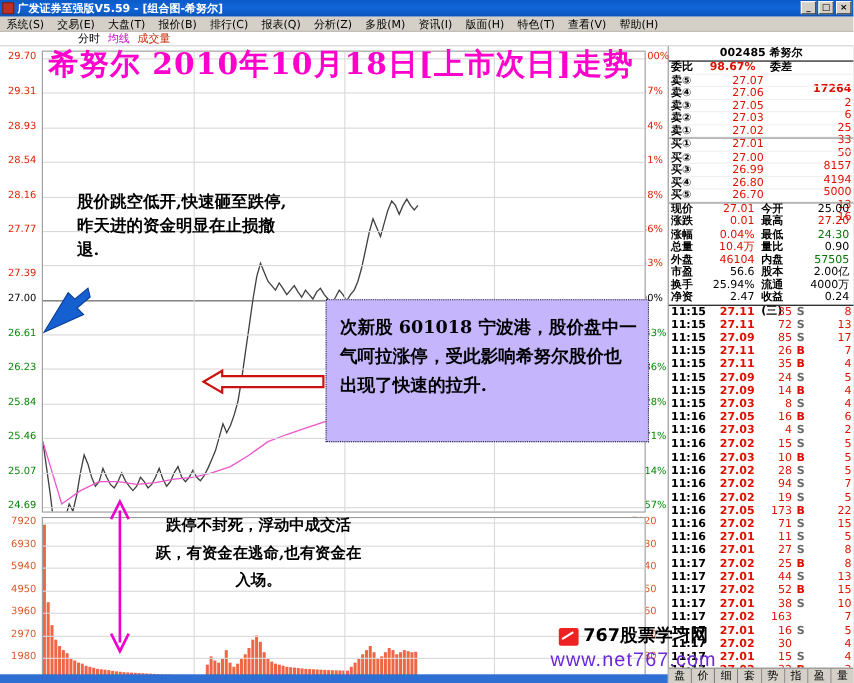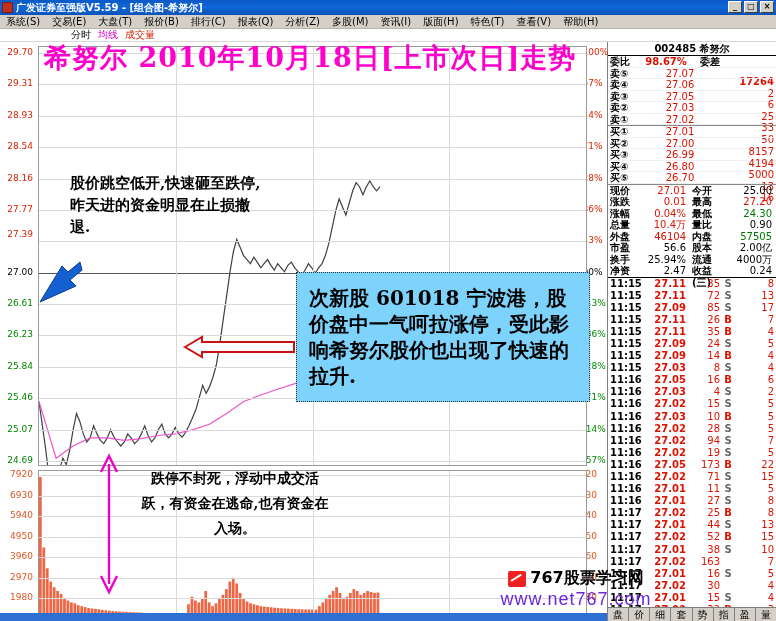--- a/index.html
+++ b/index.html
@@ -184,23 +184,23 @@
     white-space:nowrap;
     letter-spacing:1px;
   }
   #anno1 {
     left:70px; top:172px; width:200px;
     font-size:15px; font-weight:bold; line-height:22px;
     z-index:25;
   }
   #anno2 {
     left:296px; top:272px; width:294px; height:130px;
-    border:1px dotted #333; background:#7dd3fc;
+    border:1px dotted #333; background:#c4b5fd;
     padding:12px 10px 8px 12px;
-    font-size:20px; font-weight:bold; line-height:26px;
+    font-size:16px; font-weight:bold; line-height:26px;
     z-index:25;
   }
   #anno3 {
     left:140px; top:466px; width:190px;
     font-size:14px; font-weight:bold; line-height:25px;
     z-index:25; text-align:center;
   }
 
   
   .arrow-svg { position:absolute; z-index:24; }
@@ -268,21 +268,21 @@
 
   <div id="chartcol">
 
     <div class="axis-left" id="axis-left">
         <div class="axis-lab lab-up" style="top: 6px;">29.70</div>
         <div class="axis-lab lab-up" style="top: 37.3846px;">29.31</div>
         <div class="axis-lab lab-up" style="top: 68.7692px;">28.93</div>
         <div class="axis-lab lab-up" style="top: 100.154px;">28.54</div>
         <div class="axis-lab lab-up" style="top: 131.538px;">28.16</div>
         <div class="axis-lab lab-up" style="top: 162.923px;">27.77</div>
-        <div class="axis-lab lab-up" style="top: 188px; text-align: right;">27.39</div>
+        <div class="axis-lab lab-up" style="top: 203px; text-align: right;">27.39</div>
         <div class="axis-lab lab-mid" style="top: 225.692px;">27.00</div>
         <div class="axis-lab lab-dn" style="top: 257.077px;">26.61</div>
         <div class="axis-lab lab-dn" style="top: 288.462px;">26.23</div>
         <div class="axis-lab lab-dn" style="top: 319.846px;">25.84</div>
         <div class="axis-lab lab-dn" style="top: 351.231px;">25.46</div>
         <div class="axis-lab lab-dn" style="top: 382.615px;">25.07</div>
         <div class="axis-lab lab-dn" style="top: 414px;">24.69</div>
         <div class="axis-lab lab-vol" style="top: 428px;">7920</div>
         <div class="axis-lab lab-vol" style="top: 448.571px;">6930</div>
         <div class="axis-lab lab-vol" style="top: 469.143px;">5940</div>

